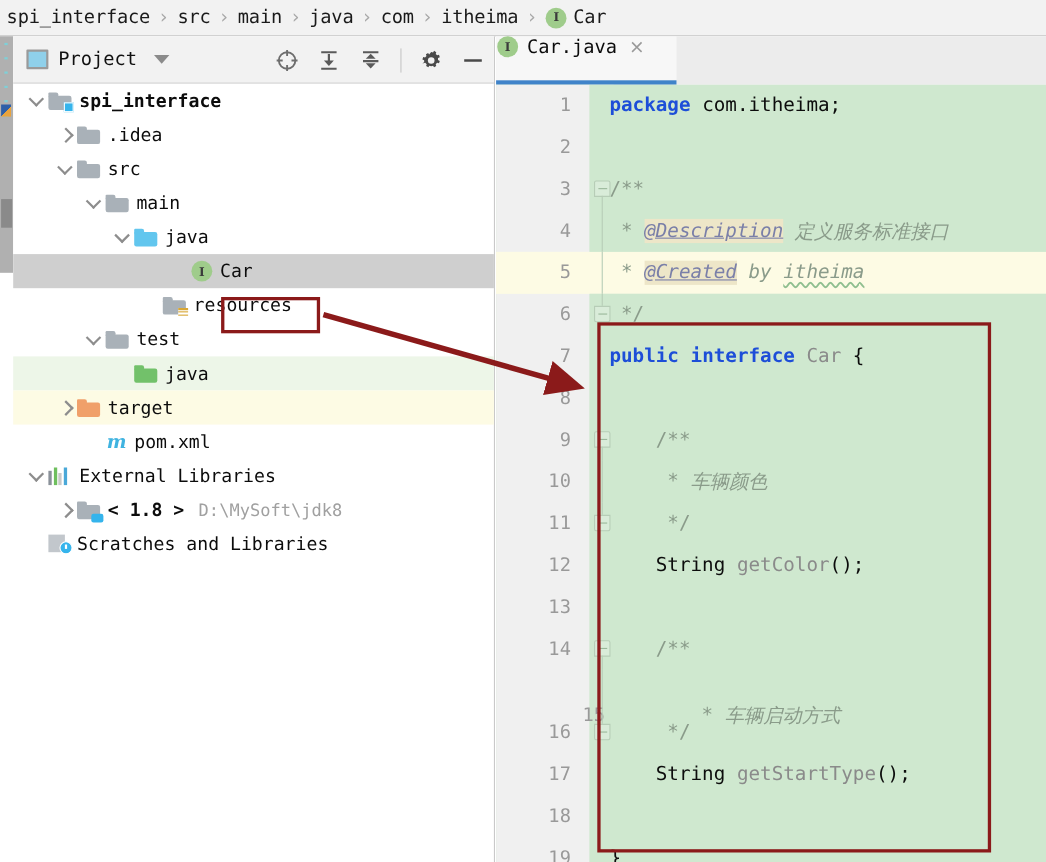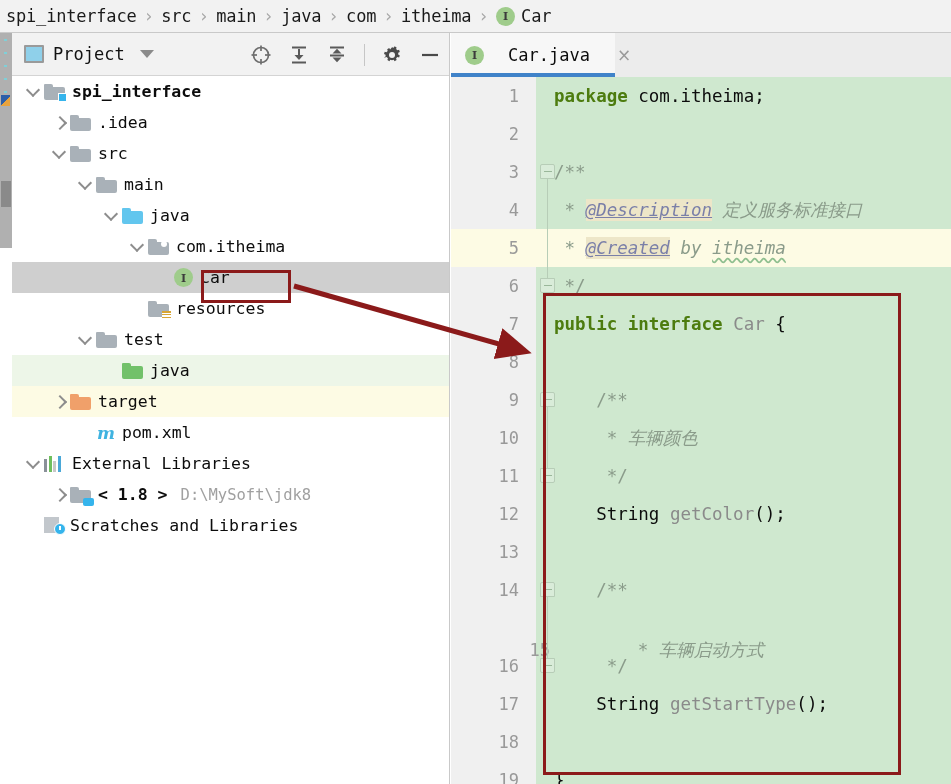--- a/index.html
+++ b/index.html
@@ -159,21 +159,21 @@
   .icon-scratch .cl::after {
     content: ""; position: absolute; left: 4px; top: 2px;
     width: 1.5px; height: 4px; background: #ffffff;
   }
 
   
   .editor-area { position: absolute; left: 451px; top: 33px; width: 500px; height: 751px; background: #ffffff; }
   .tabstrip { position: relative; height: 44px; background: #ececec; }
   .etab {
     position: absolute; left: 0; top: 0; width: 164px; height: 44px;
-    background: #f7f7f7; display: flex; align-items: center; gap: 24px; padding-left: 14px;
+    background: #f7f7f7; display: flex; gap: 8px; padding-left: 1px;
   }
   .etab::after {
     content: ""; position: absolute; left: 0; bottom: 0; width: 164px; height: 4px; background: #4083c9;
   }
   .etab-label { font-size: 17px; color: #0c0c0c; }
   .etab-close { font-size: 17px; color: #9a9a9a; margin-left: 3px; font-family: "DejaVu Sans", sans-serif; }
 
   .code-wrap { position: relative; height: 707px; background: #cfe8cf; overflow: hidden; }
   .gutter { position: absolute; left: 0; top: 0; width: 85px; height: 707px; background: #f0f0f0; }
   .fold-col { position: absolute; left: 85px; top: 0; width: 22px; height: 707px; background: #cfe8cf; }
@@ -185,21 +185,21 @@
   .lnum {
     position: absolute; left: 0; top: 0; width: 68px; height: 38px;
     display: flex; align-items: center; justify-content: flex-end;
     font-size: 17px; color: #999999;
   }
   .ctext {
     position: absolute; left: 103px; top: 0; height: 38px;
     display: flex; align-items: center;
     font-size: 17.5px; white-space: pre; color: #0c0c0c;
   }
-  .kw { color: #4d7c0f; font-weight: bold; }
+  .kw { color: #1d4ed8; font-weight: bold; }
   .cls { color: #8a8a8a; }
   .cmt { color: #8a9b8a; font-style: italic; }
   .cmt-plain { color: #8a9b8a; }
   .tag {
     color: #7a7fa8; font-style: italic; background: #ede6c8;
     text-decoration: underline; padding: 1px 0;
   }
   .cn { color: #8a9b8a; font-style: italic; font-family: "DejaVu Sans", sans-serif; }
   .squig {
     text-decoration: underline; text-decoration-style: wavy;
@@ -362,30 +362,20 @@
         </div>
         <div class="trow">
           <div class="spacer" style="width: 86px;"></div>
           <div class="arrow d"></div>
           <div class="folder f-blue">
             <div class="tab"></div>
             <div class="body"></div>
           </div>
           <span class="tlabel">java</span>
         </div>
-        <div class="trow">
-          <div class="spacer" style="width: 112px;"></div>
-          <div class="arrow d"></div>
-          <div class="folder f-gray">
-            <div class="tab"></div>
-            <div class="body"></div>
-            <div class="badge-dot"></div>
-          </div>
-          <span class="tlabel">com.itheima</span>
-        </div>
         <div class="trow sel">
           <div class="spacer" style="width: 138px;"></div>
           <div class="arrow"></div>
           <span class="iface-icon" style="margin-right: 7px;"></span>
           <span class="tlabel">Car</span>
         </div>
         <div class="trow">
           <div class="spacer" style="width: 112px;"></div>
           <div class="arrow"></div>
           <div class="folder f-gray">

